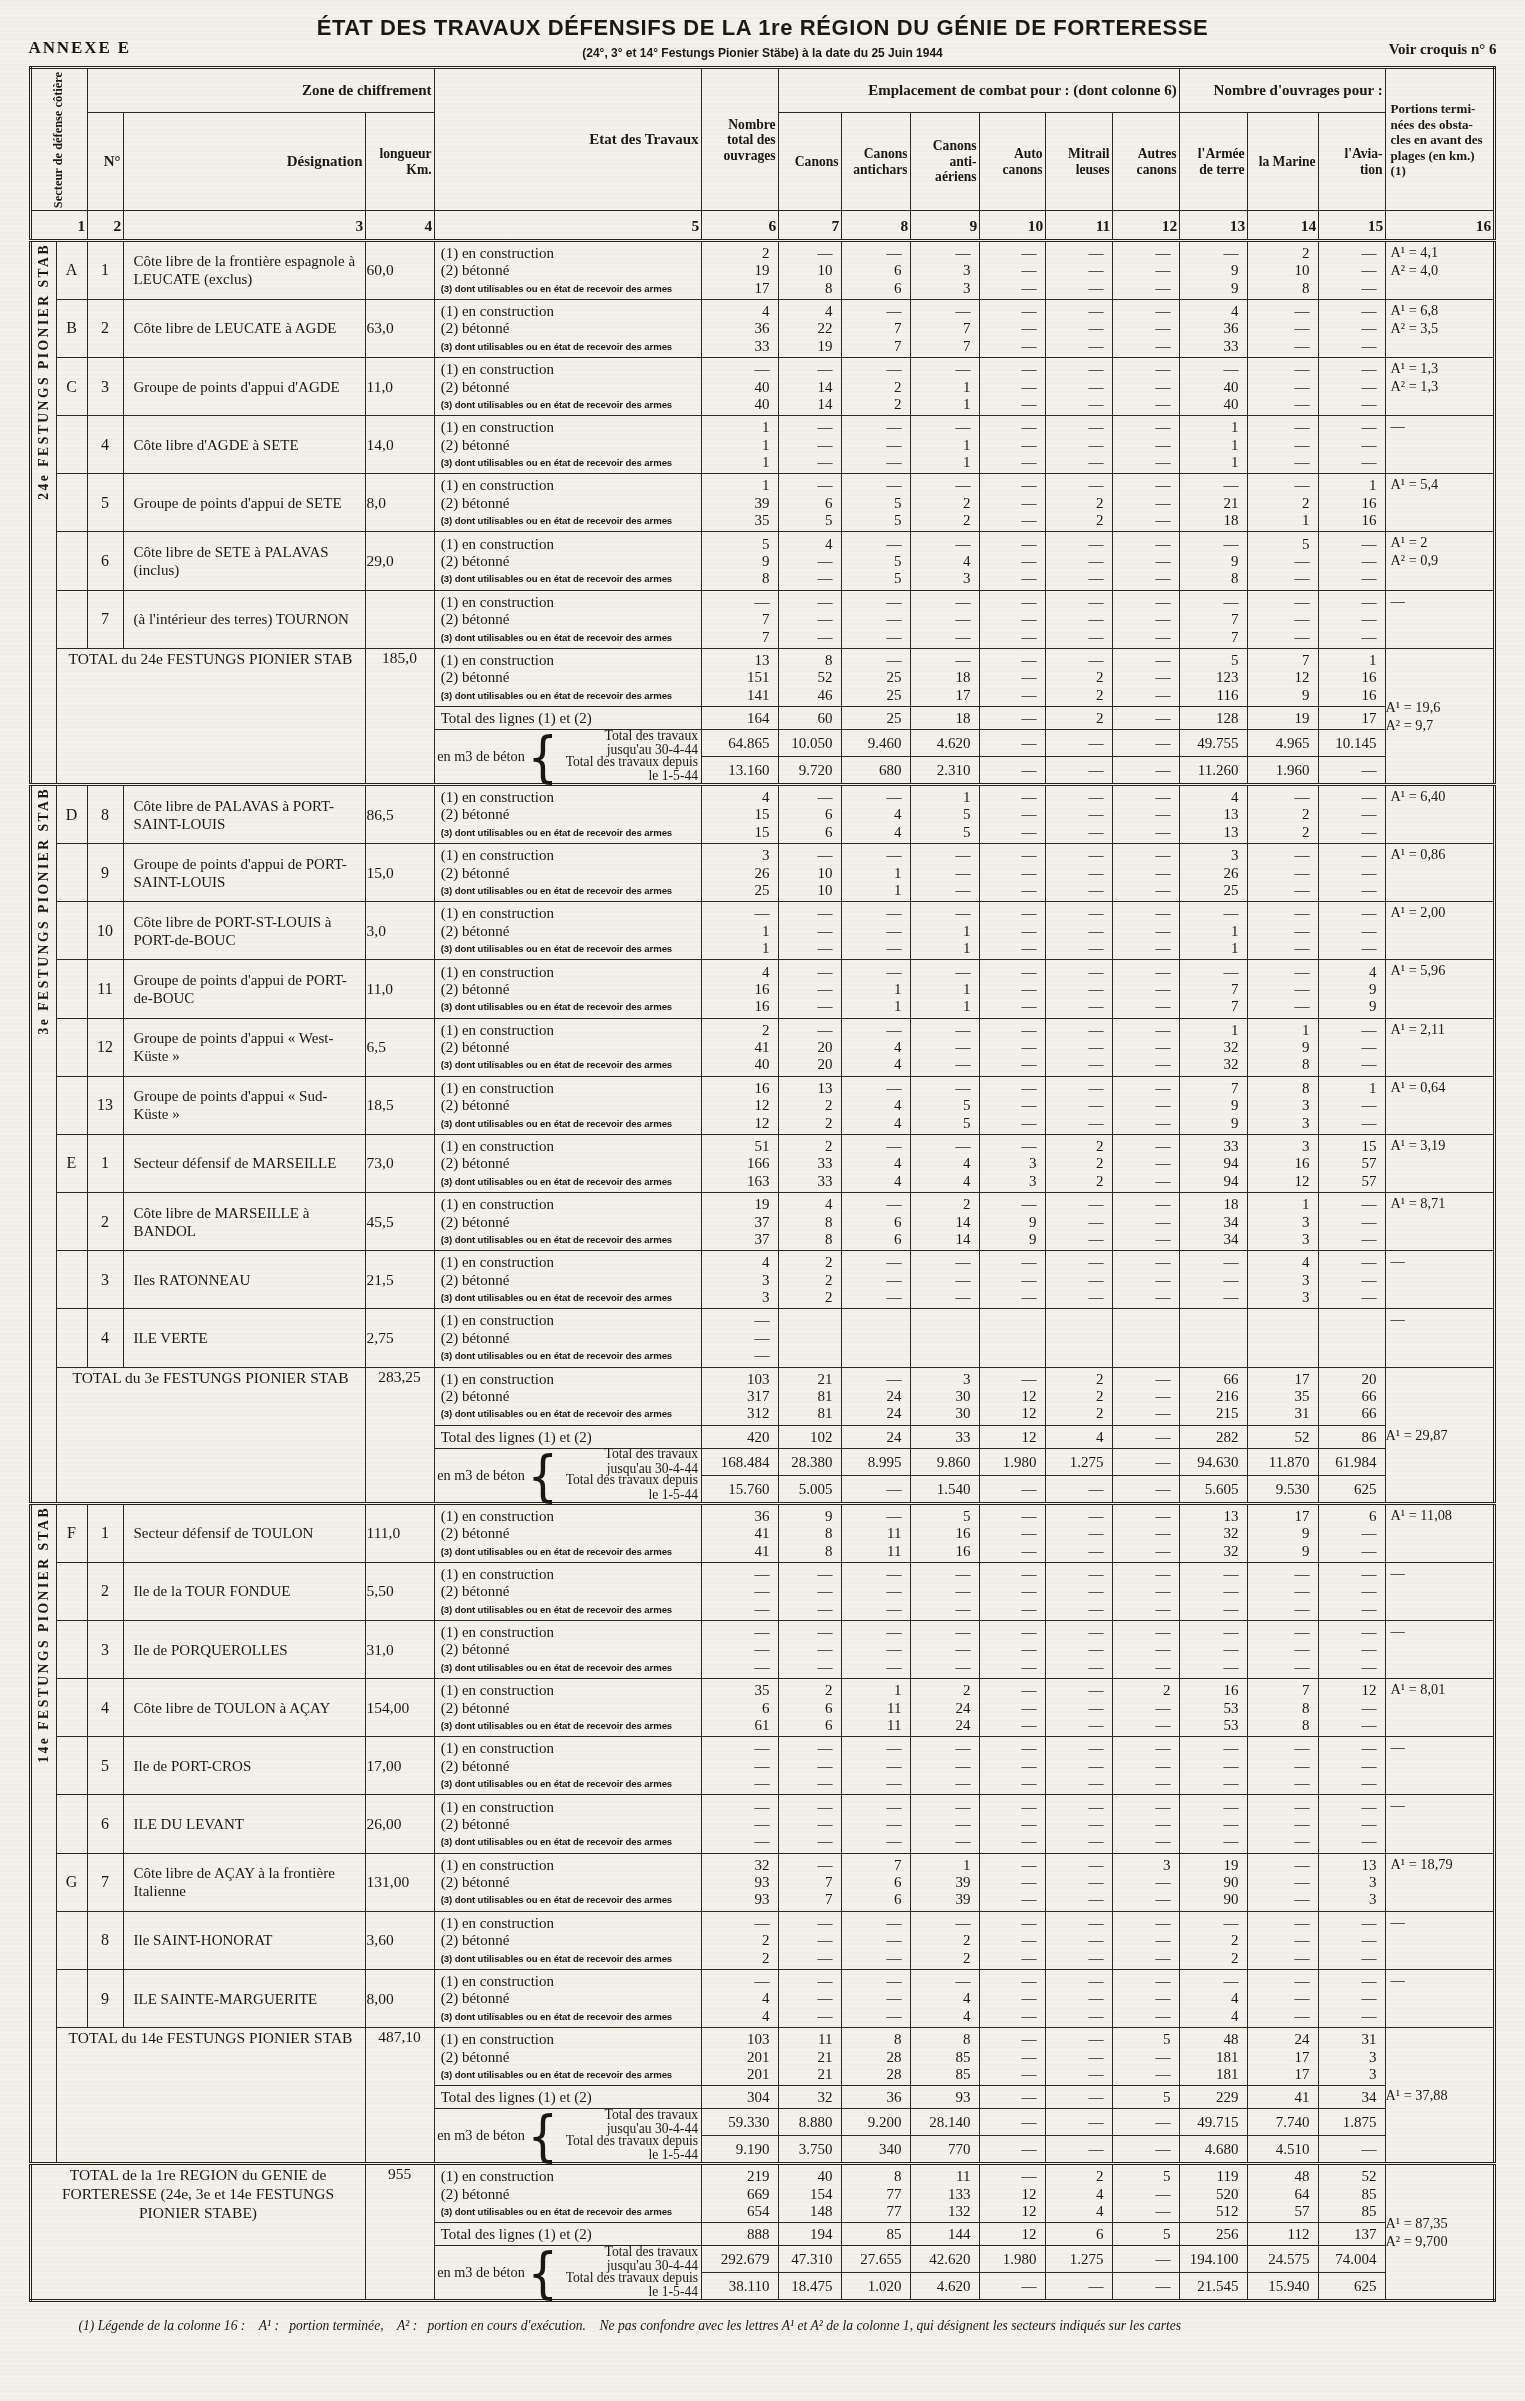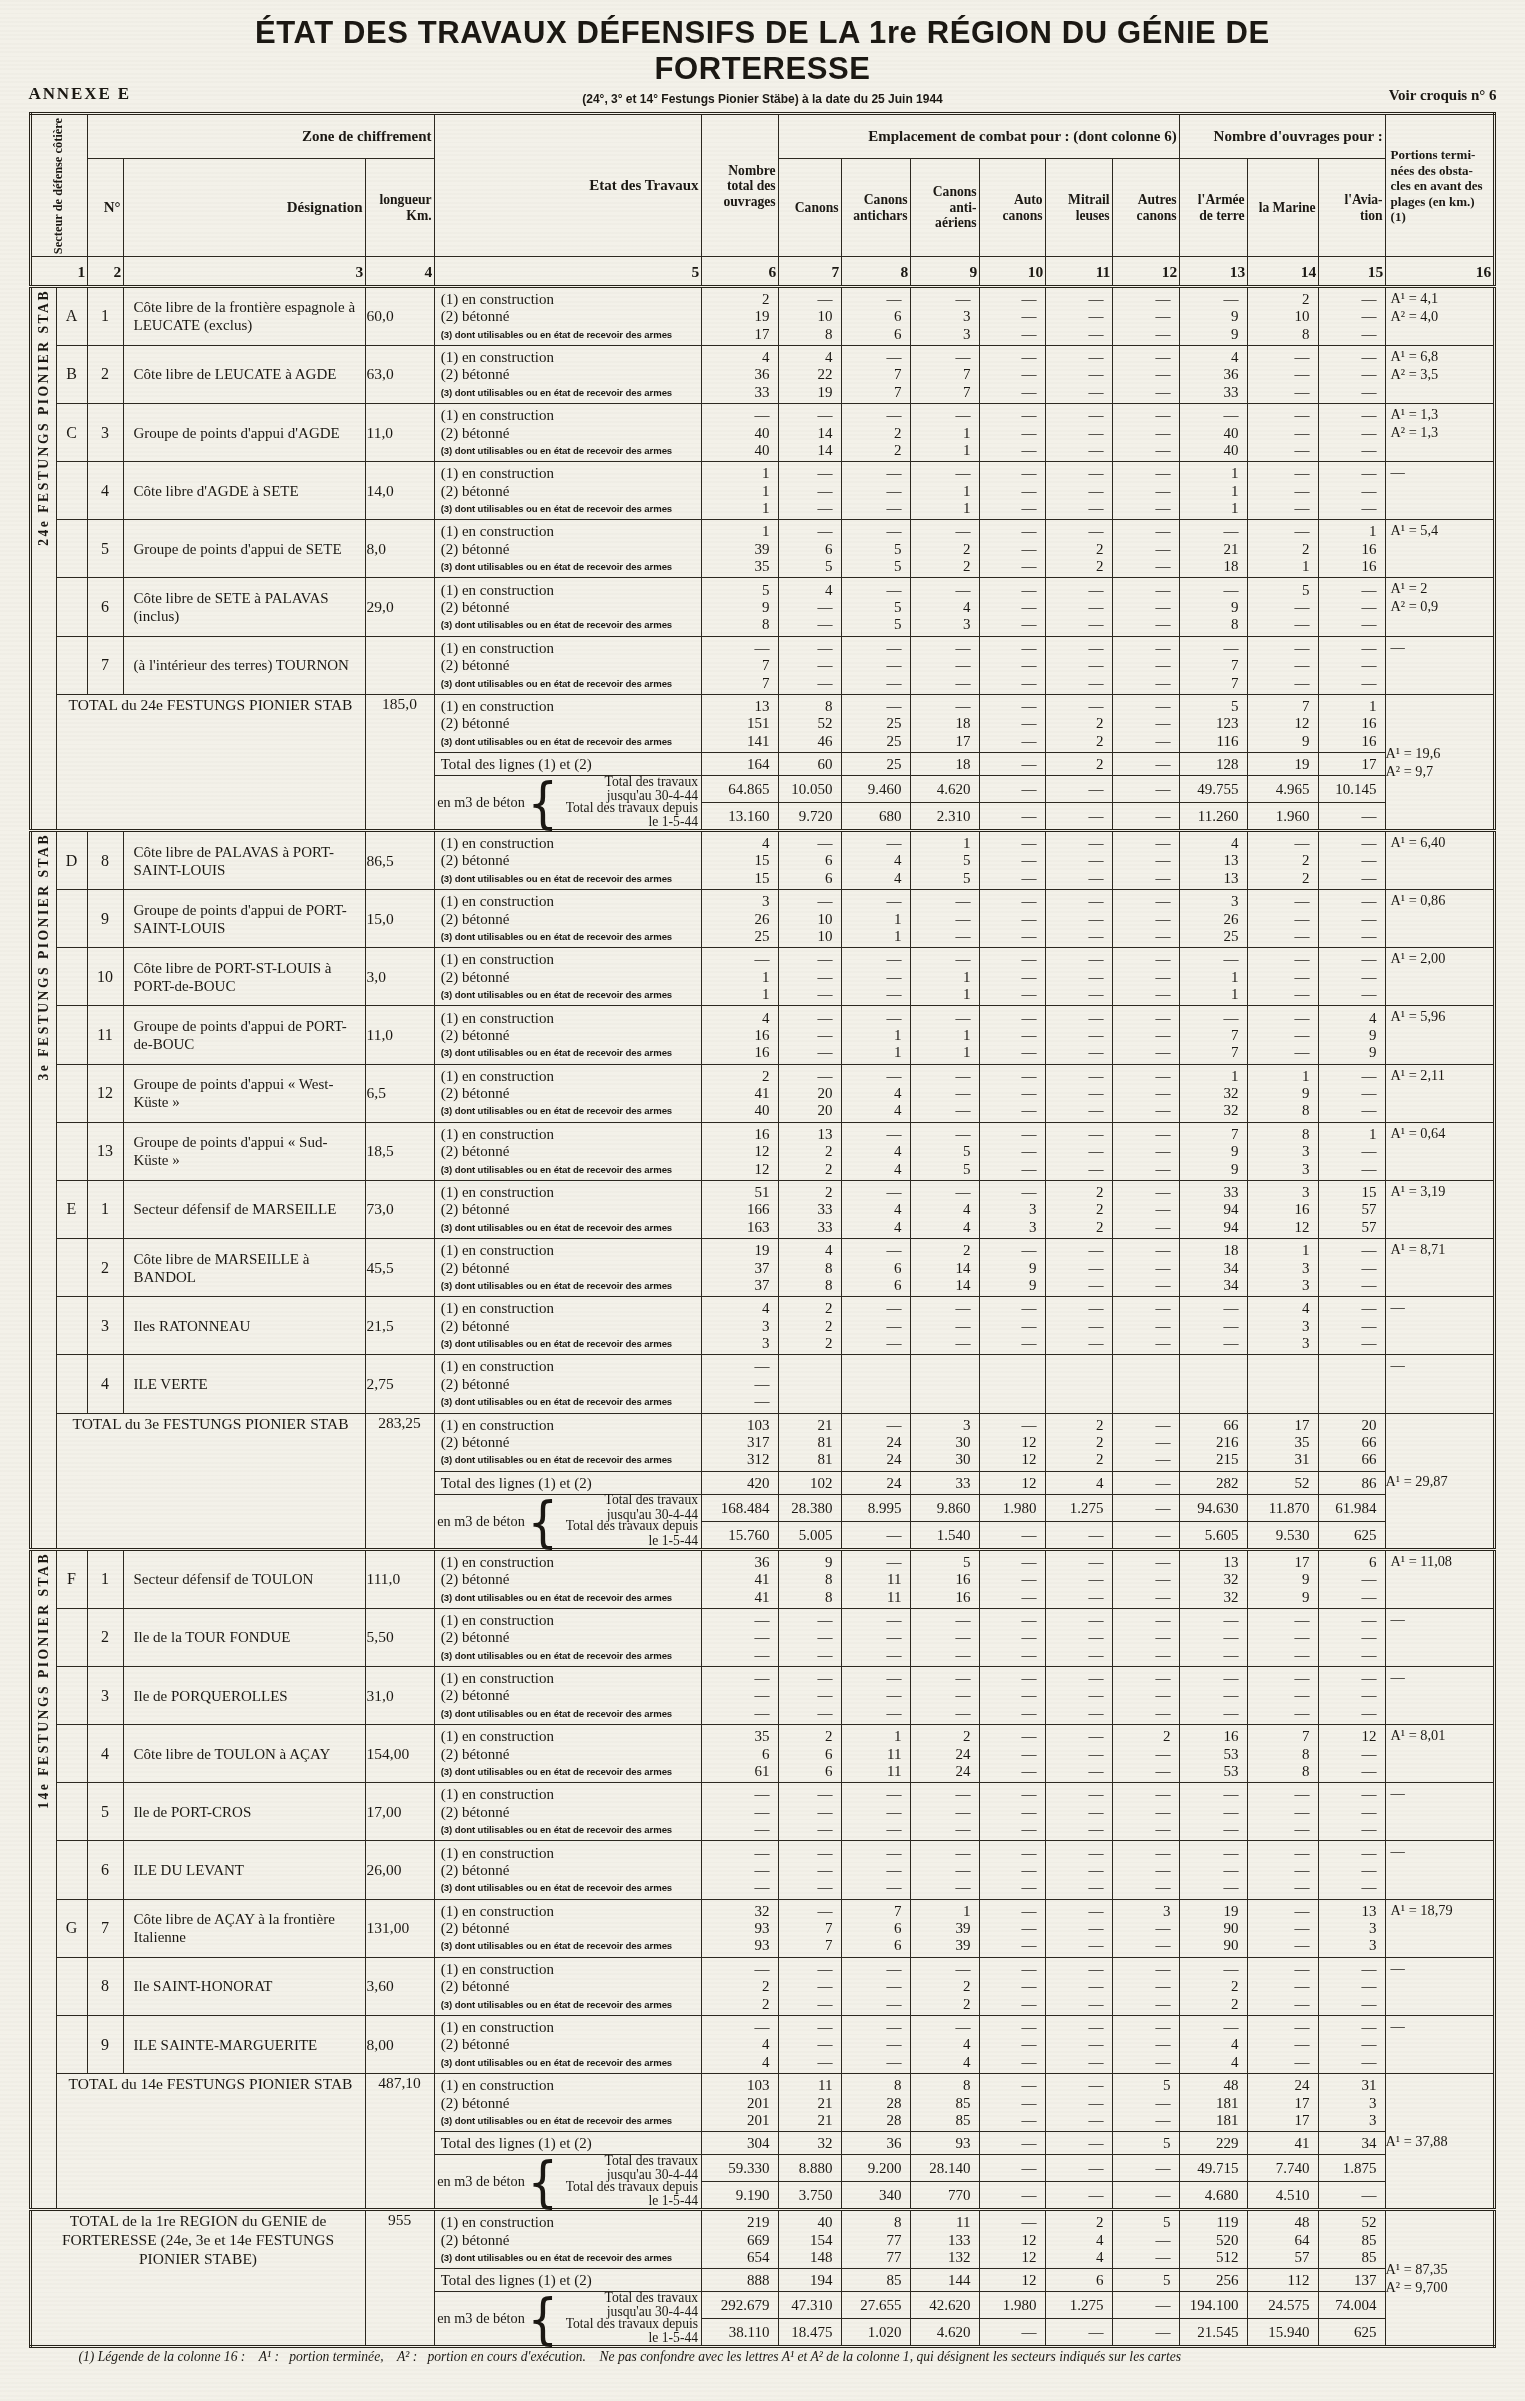--- a/index.html
+++ b/index.html
@@ -2,21 +2,21 @@
 <html style="font-size:10px"><head>
 <meta charset="utf-8">
 <style>
   html,body{margin:0;padding:0;background:#b9b6ae;}
   .page{width:1525px;height:2401px;box-sizing:border-box;background:#f3f1e9;
     background-image:repeating-linear-gradient(0deg,rgba(90,85,70,.025) 0 1.9px,transparent 1.9px 4.3px);
     font-family:"Liberation Serif",serif;color:#1b1813;padding:15px 28.5px 6.2px;position:relative;overflow:hidden;}
   .topbar{display:flex;align-items:flex-end;margin-bottom:6.2px;}
   .annexe{width:205px;font-weight:bold;font-size:17px;letter-spacing:1.9px;padding-bottom:2.5px;}
   .titles{flex:1;text-align:center;}
-  .title{font-family:"Liberation Sans",sans-serif;font-weight:bold;font-size:31px;letter-spacing:0.6px;}
+  .title{font-family:"Liberation Sans",sans-serif;font-weight:bold;font-size:22px;letter-spacing:0.6px;}
   .subtitle{font-family:"Liberation Sans",sans-serif;font-weight:bold;font-size:12px;margin-top:5px;}
   .voir{width:205px;text-align:right;font-weight:bold;font-size:15px;padding-bottom:2.5px;}
 
   table{width:1465px;border-collapse:collapse;table-layout:fixed;border:3.7px double #262219;}
   th,td{border:1.2px solid #2c2820;}
   thead th{font-weight:bold;vertical-align:middle;text-align:right;padding:2.5px 1.9px;font-size:15px;line-height:17px;}
   thead .small-h{font-size:13.6px;line-height:15.5px;}
   thead .portions-h{font-size:13px;line-height:15.5px;text-align:left;padding:3.7px 5px;}
   thead tr.nums th{height:25px;font-size:15.5px;padding:1.2px;border-bottom:3.1px double #262219;}
   .vhead{writing-mode:vertical-rl;transform:rotate(180deg);margin:0 auto;font-size:12.4px;line-height:13.6px;max-height:155px;font-weight:bold;}
@@ -49,21 +49,21 @@
   .tma{height:26px;line-height:26px;border-bottom:1.2px solid #2c2820;}
   .tmb{height:26px;line-height:26px;}
   .tm3{display:flex;align-items:center;height:52px;}
   .m3lab{width:93px;text-align:center;font-size:14.3px;line-height:16px;}
   .brace{font-size:48px;line-height:52px;font-family:"DejaVu Sans",sans-serif;font-weight:400;transform:scaleY(1.15);}
   .m3r{flex:1;}
   .m3a,.m3b{height:26px;display:flex;align-items:center;justify-content:flex-end;text-align:right;
     padding-right:2.5px;font-size:13.6px;line-height:14.3px;}
   td.c16.tc16{vertical-align:middle;}
 
-  .footnote{margin-top:1px;font-size:13.6px;font-style:italic;padding-left:50px;white-space:pre-wrap;}
+  .footnote{margin-top:16px;font-size:13.6px;font-style:italic;padding-left:50px;white-space:pre-wrap;}
 </style>
 </head>
 <body>
 
 <div class="page">
   <div class="topbar">
     <div class="annexe">ANNEXE  E</div>
     <div class="titles">
       <div class="title">ÉTAT DES TRAVAUX DÉFENSIFS DE LA 1re RÉGION DU GÉNIE DE FORTERESSE</div>
       <div class="subtitle">(24°, 3° et 14° Festungs Pionier Stäbe) à la date du 25 Juin 1944</div>

